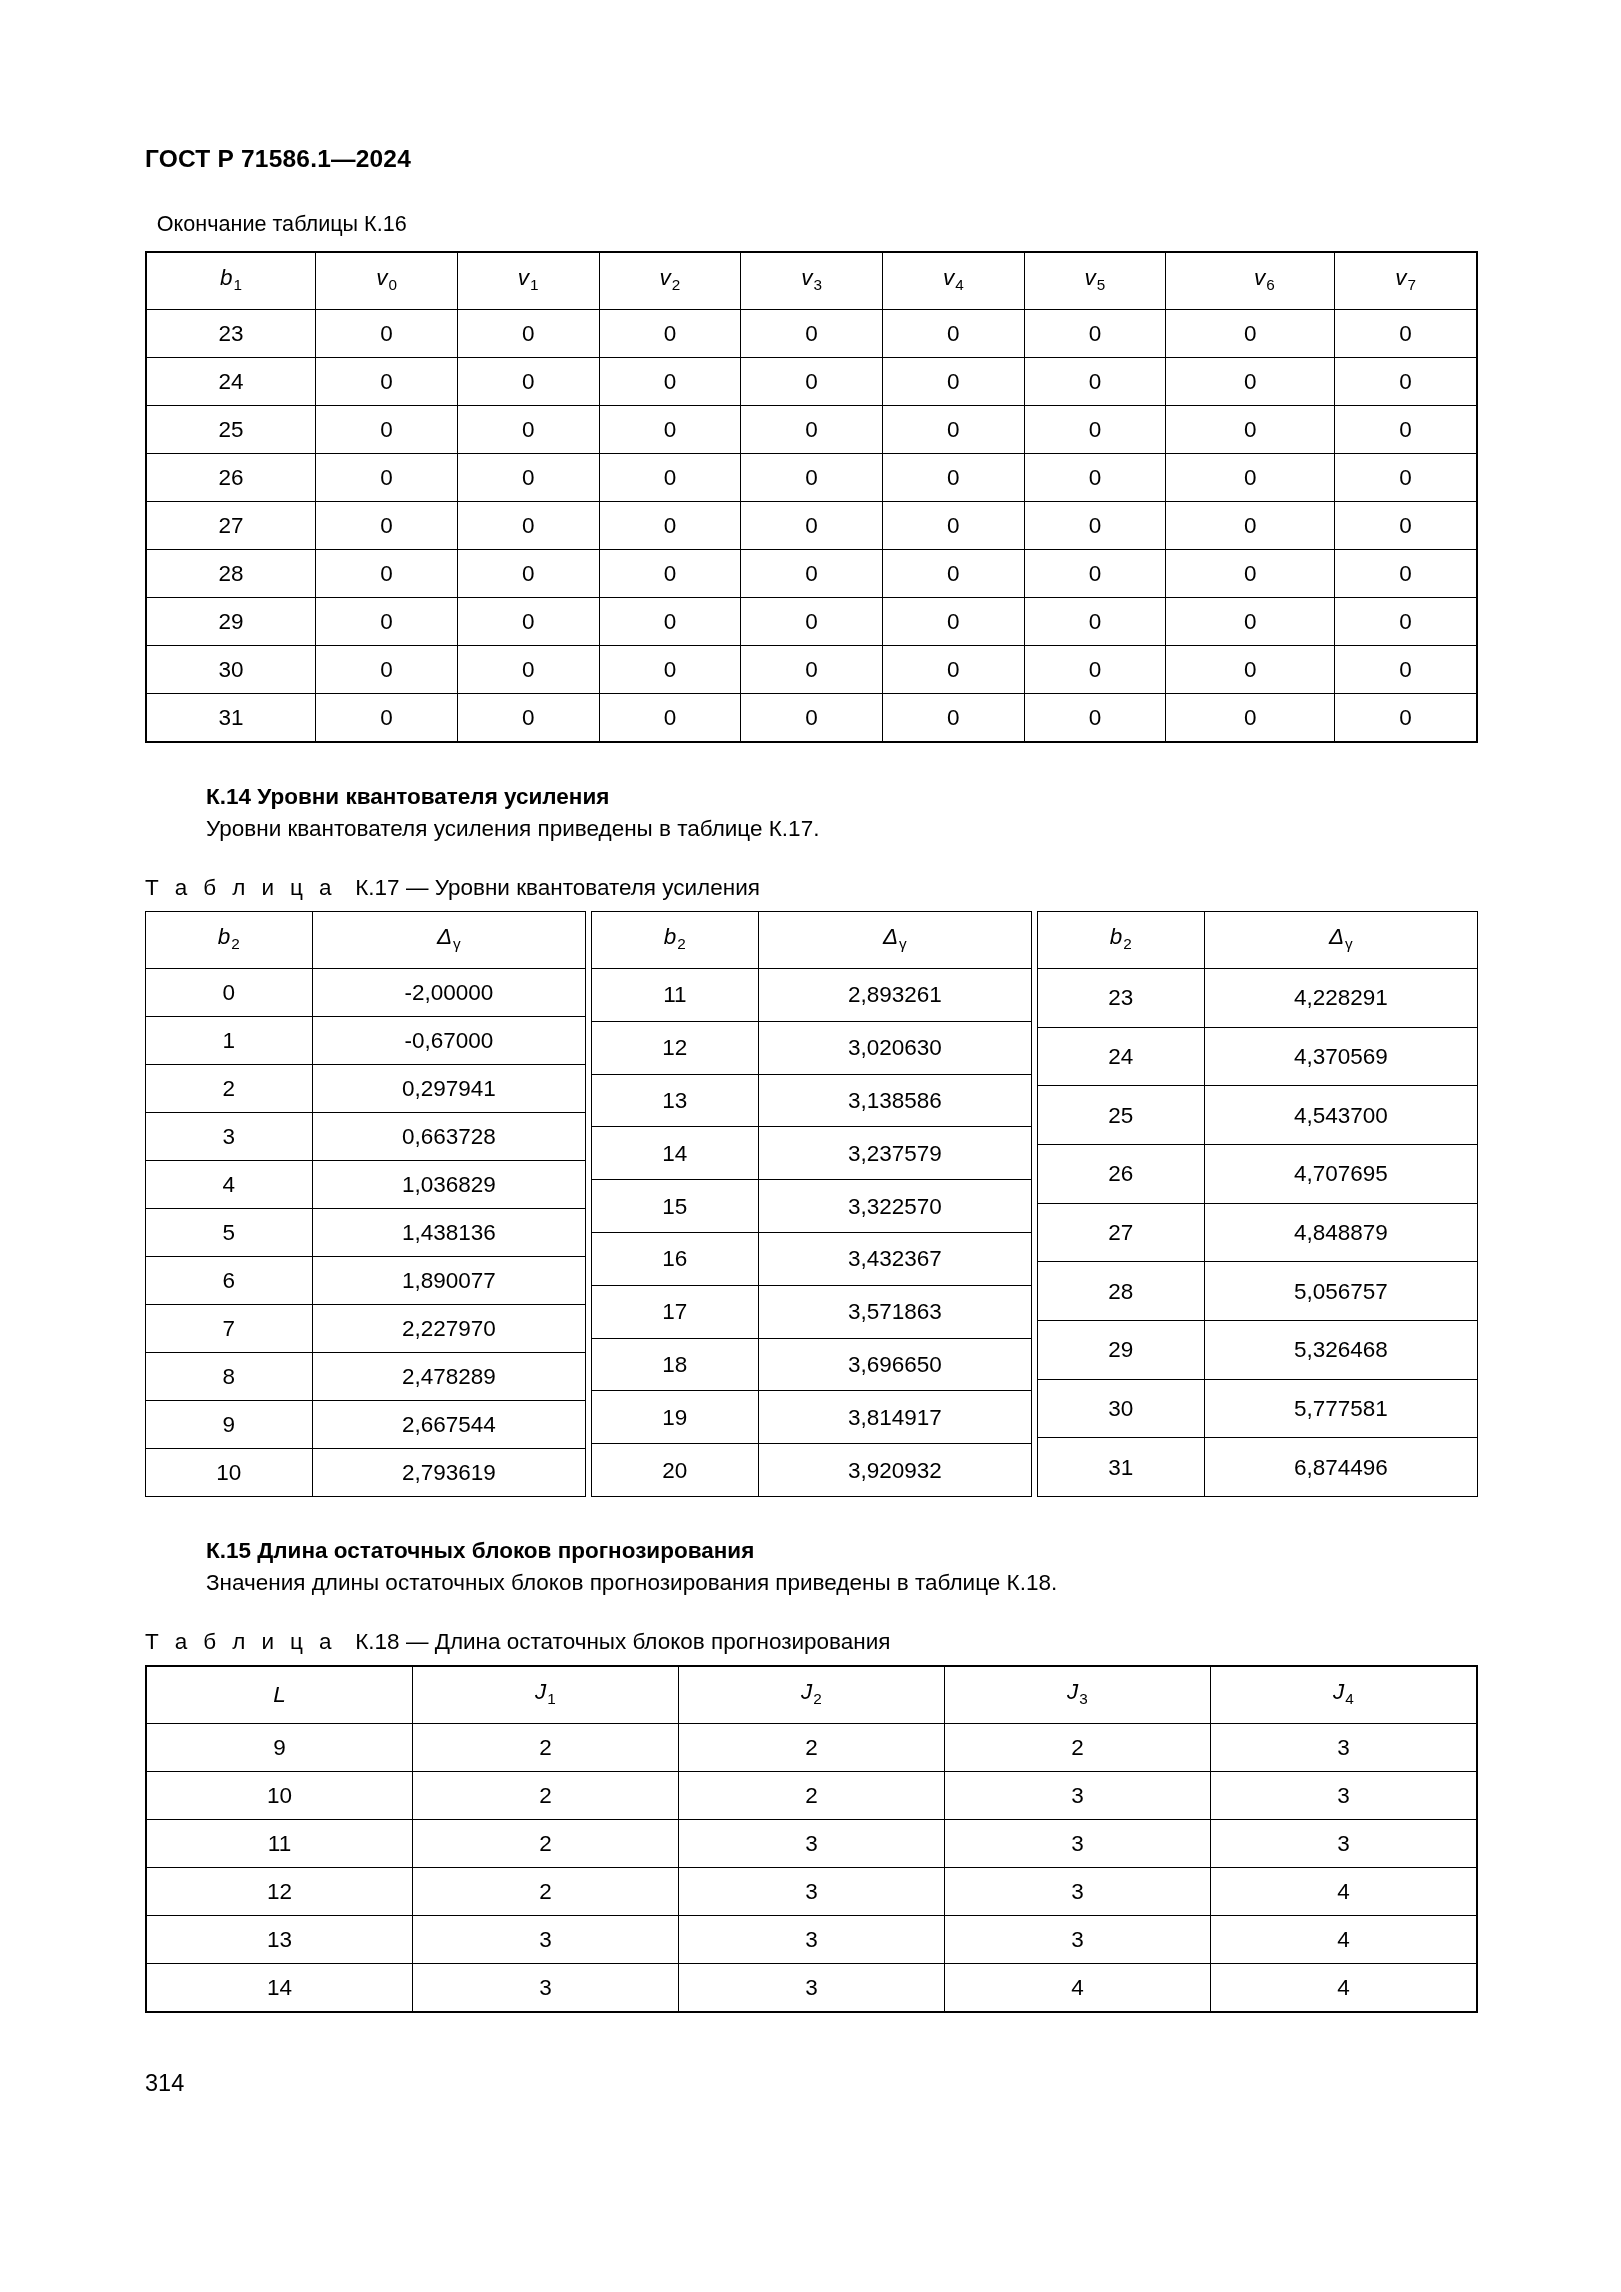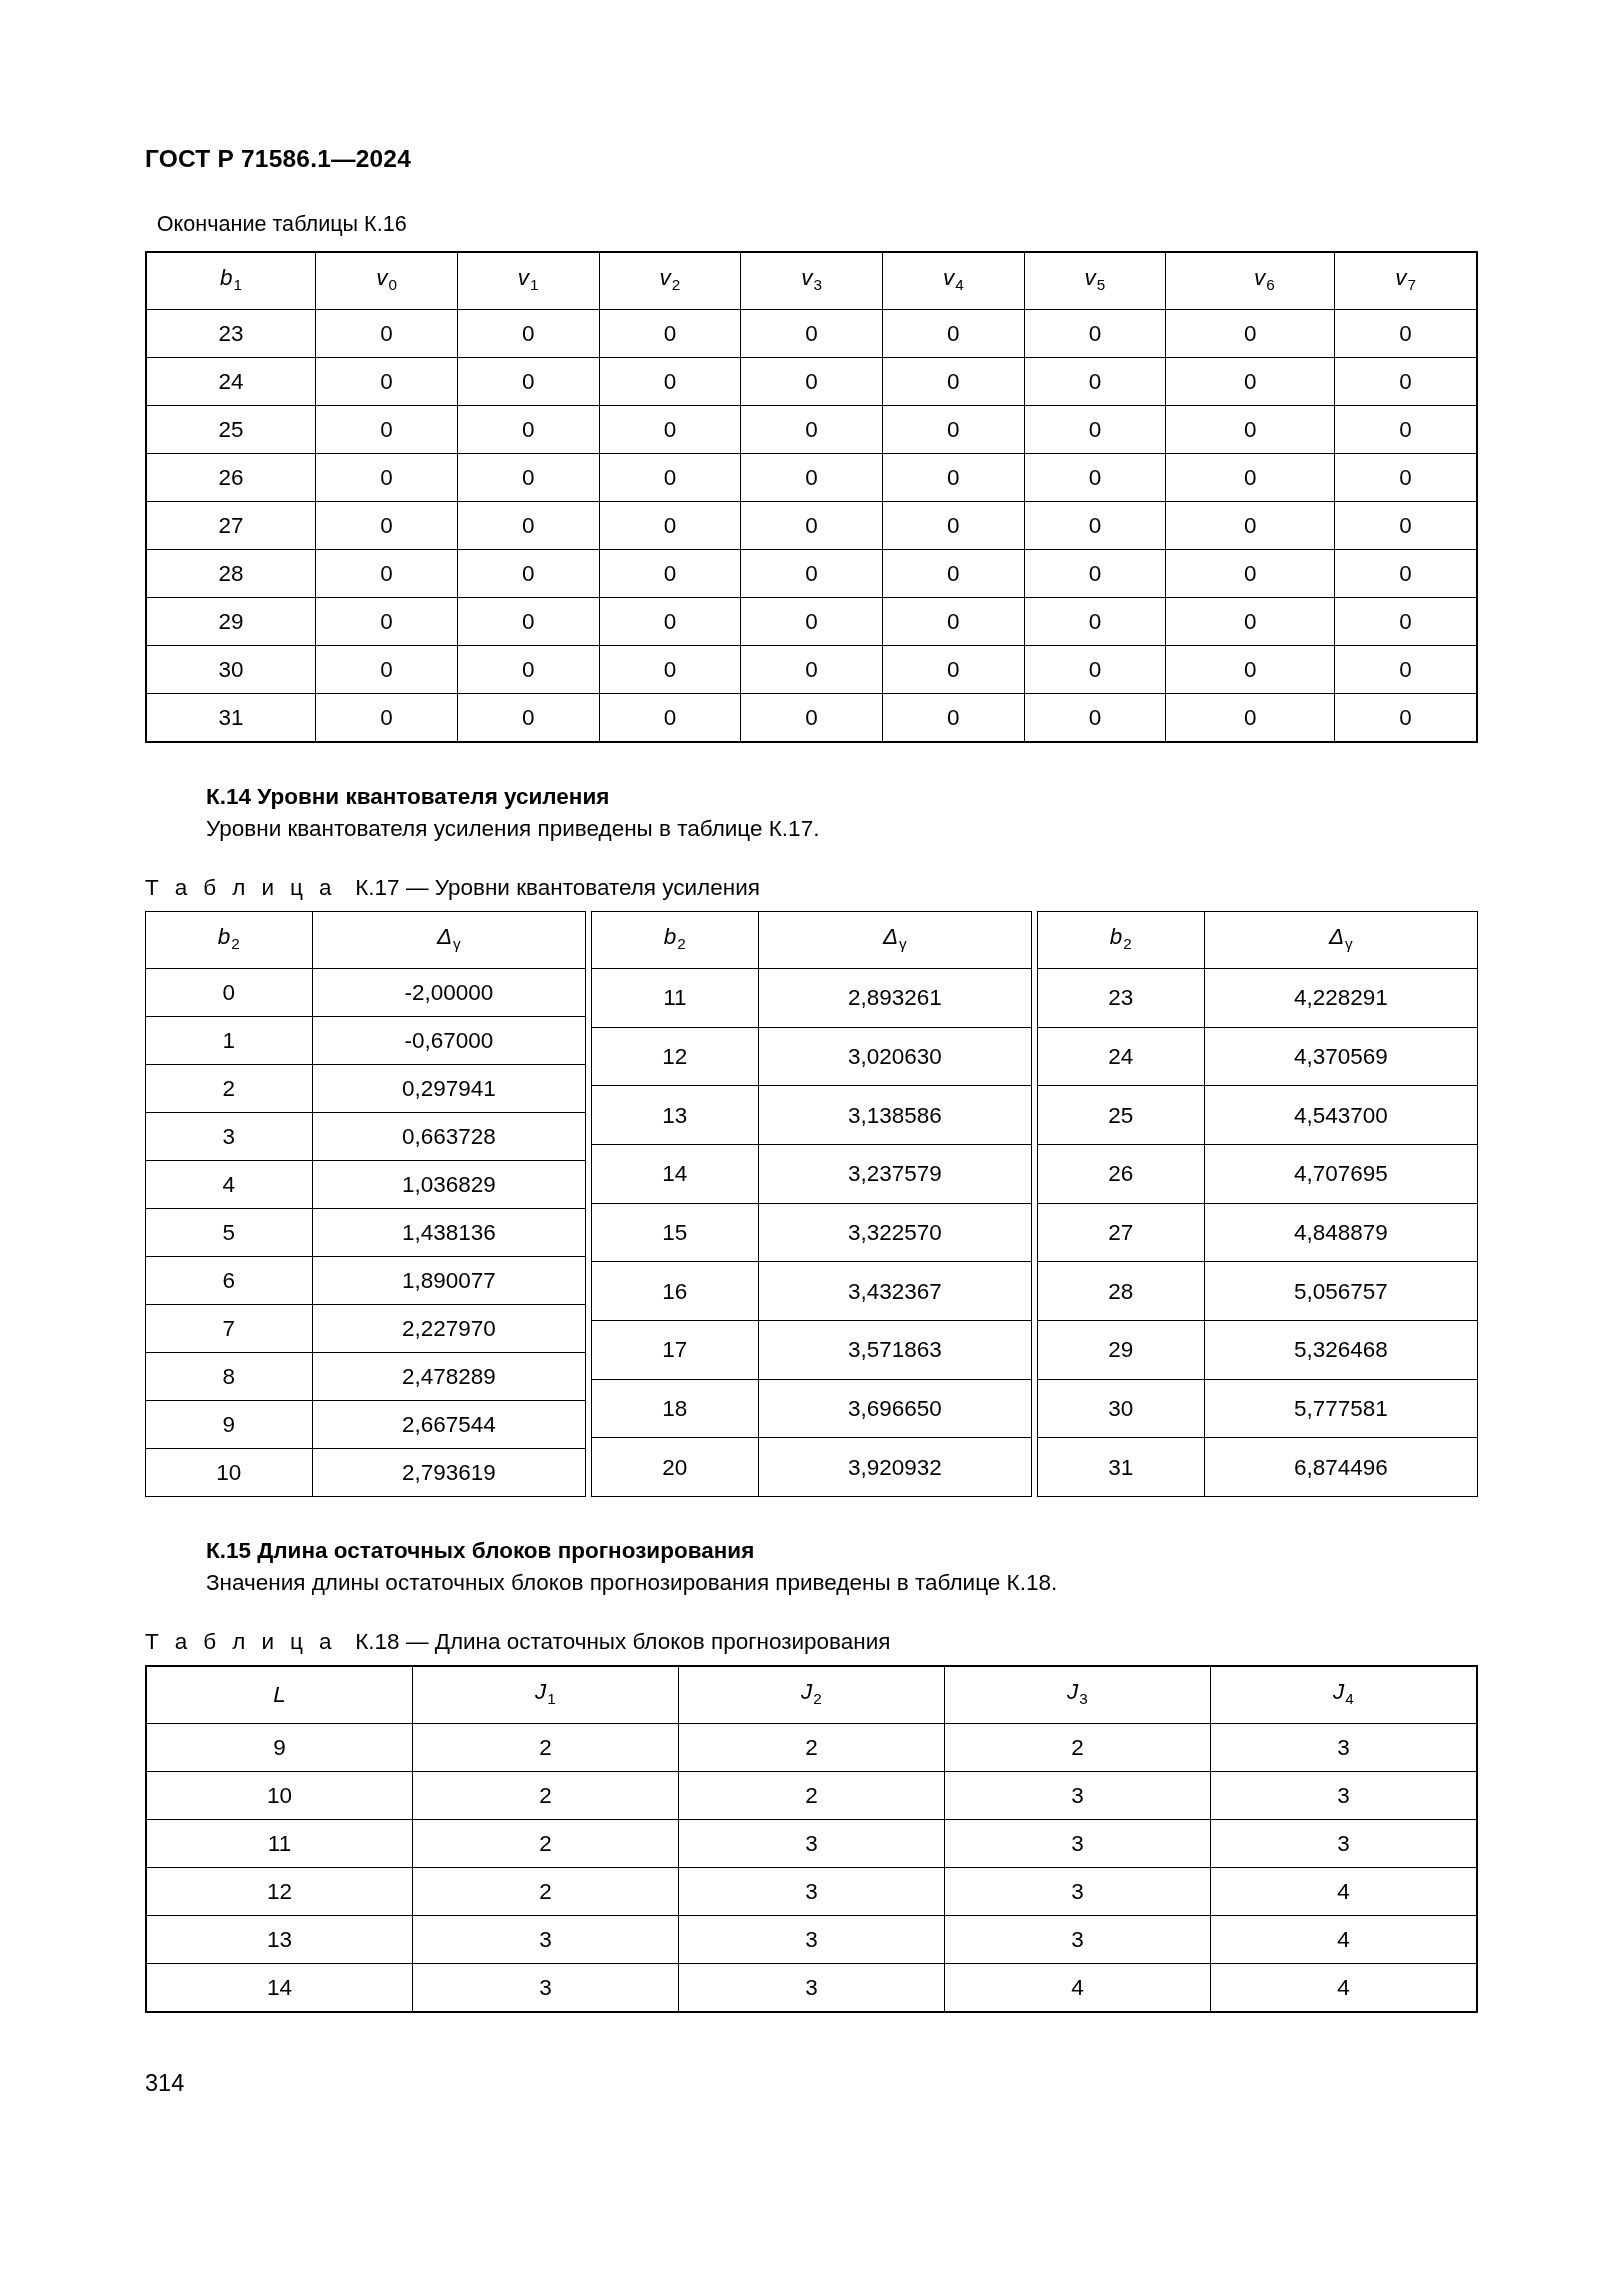--- a/index.html
+++ b/index.html
@@ -363,20 +363,24 @@
             </tr>
             <tr>
               <td>17</td>
               <td>3,571863</td>
             </tr>
             <tr>
               <td>18</td>
               <td>3,696650</td>
             </tr>
             <tr>
+              <td>19</td>
+              <td>3,814917</td>
+            </tr>
+            <tr>
               <td>20</td>
               <td>3,920932</td>
             </tr>
           </tbody>
       </table>
       <div class="k17-gap"></div>
       <table class="k17-group outer-thick">
         <thead>
             <tr>
               <th class="c-idx"><span class="var">b<sub>2</sub></span></th>

